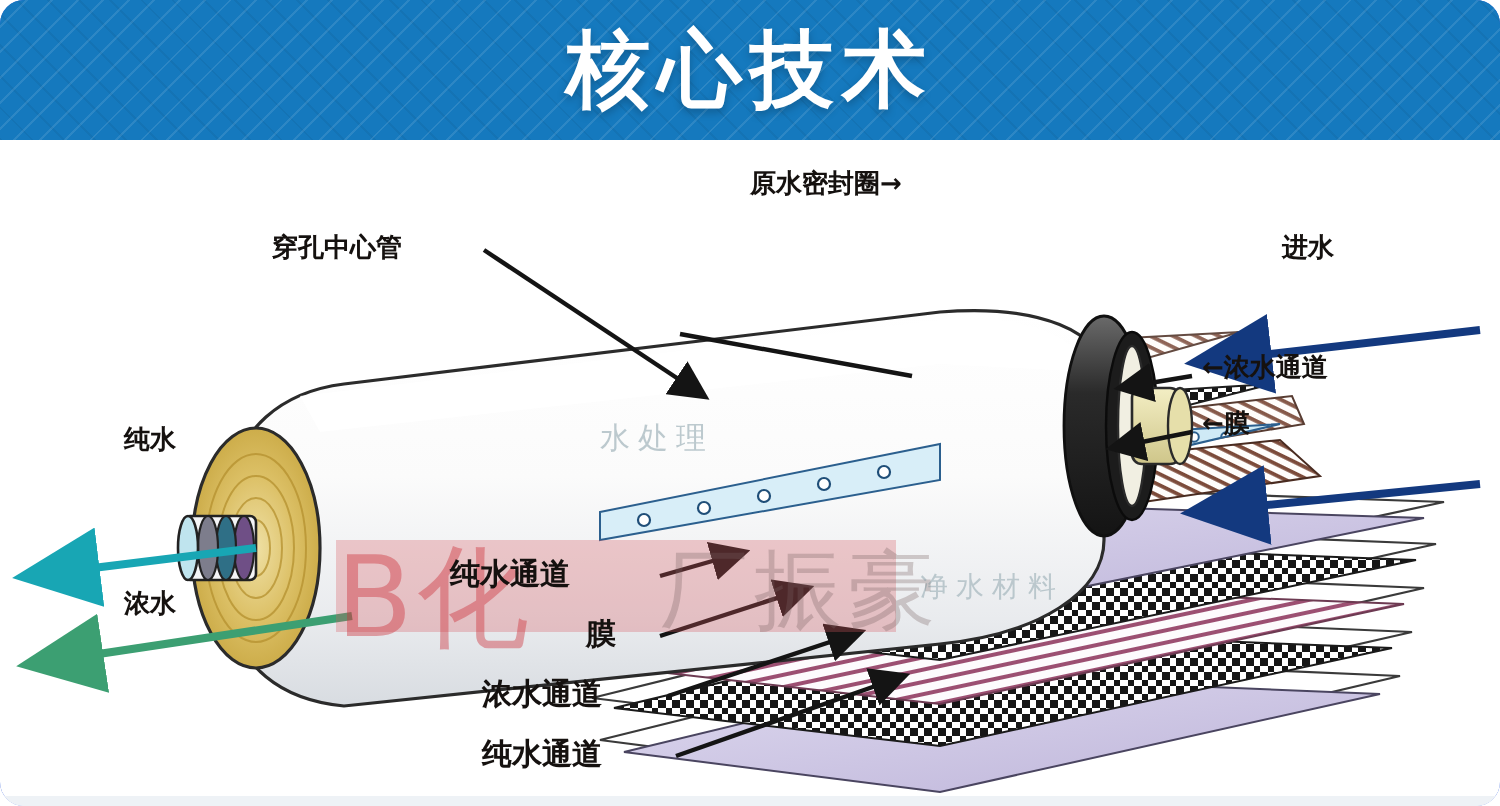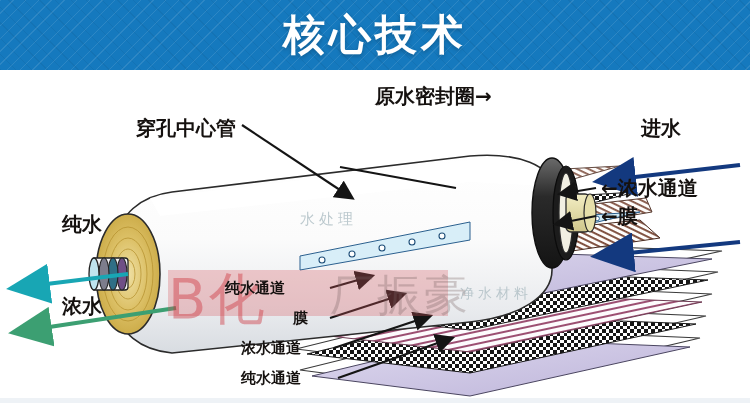--- a/index.html
+++ b/index.html
@@ -1,36 +1,36 @@
 <!DOCTYPE html>
 <html><head>
 <meta charset="utf-8">
 <style>
   html,body{margin:0;padding:0;background:#fff;}
   body{font-family:"Liberation Sans","DejaVu Sans",sans-serif;}
-  #page{position:relative;width:750px;height:403px;overflow:hidden;background:#1d4ed8;}
+  #page{position:relative;width:750px;height:403px;overflow:hidden;background:#1d4ed8;border-radius:12px;}
 
   
   #banner{position:absolute;left:0;top:0;width:750px;height:70px;background:#1579be;overflow:hidden;}
   #banner-pattern{position:absolute;inset:0;
      background-image:repeating-linear-gradient(135deg,rgba(255,255,255,.10) 0 1px,rgba(255,255,255,0) 1px 9px),
                       repeating-linear-gradient(45deg,rgba(0,0,0,.05) 0 1px,rgba(0,0,0,0) 1px 11px);}
   #banner-title{position:absolute;left:0;top:0;width:750px;height:70px;display:flex;align-items:center;justify-content:center;
      color:#fff;font-size:42px;font-weight:bold;letter-spacing:4px;
      font-family:"DejaVu Sans","Liberation Sans",sans-serif;
      text-shadow:0 2px 4px rgba(0,0,0,.22);}
 
   
   #stage{position:absolute;left:0;top:70px;width:750px;height:333px;background:#fff;}
   #stage svg{position:absolute;left:0;top:0;}
 
   
   .lbl{position:absolute;color:#15110f;font-weight:bold;white-space:nowrap;
        font-family:"DejaVu Sans","Liberation Sans",sans-serif;line-height:1;}
-  .lbl-17{font-size:20px;}
+  .lbl-17{font-size:13px;}
   .lbl-16{font-size:15px;font-family:Liberation Serif, serif;}
   .arrowglyph{font-weight:bold;}
 
   
   .wm{position:absolute;pointer-events:none;font-weight:normal;
       font-family:"DejaVu Sans","Liberation Sans",sans-serif;}
   #wm-big{left:168px;top:192px;font-size:56px;color:rgba(204,48,57,.42);letter-spacing:2px;}
   #wm-top{left:482px;top:130px;font-size:34px;color:rgba(204,48,57,.34);letter-spacing:3px;}
   #wm-mid{left:330px;top:196px;font-size:44px;color:rgba(120,95,95,.30);letter-spacing:3px;}
   #wm-small{left:300px;top:140px;font-size:15px;color:rgba(110,140,150,.45);letter-spacing:4px;}

